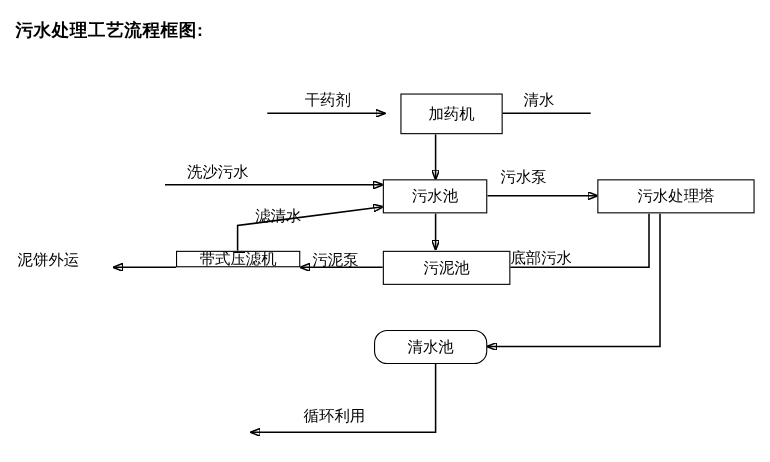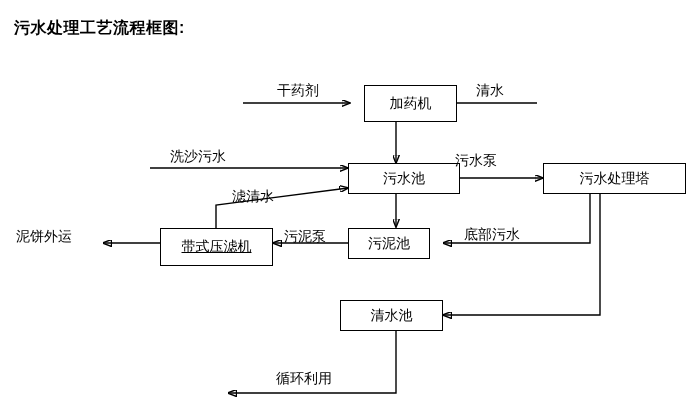--- a/index.html
+++ b/index.html
@@ -97,37 +97,37 @@
 
     <polyline points="600,194 600,315 443,315" marker-end="url(#ah)"></polyline>
 
     <polyline points="396,330 396,393 228,393" marker-end="url(#ah)"></polyline>
   </svg>
 
   <div class="node" style="left:350px; top:85px; width:93px; height:37px;margin-left:14px;">
     <span>加药机</span>
   </div>
 
-  <div class="node" style="left:348px; top:163px; width:112px; height:31px;">
+  <div class="node" style="left:348px; top:163px; width:95px; height:31px;">
     <span>污水池</span>
   </div>
 
   <div class="node" style="left:543px; top:163px; width:143px; height:31px;text-align:right;">
     <span>污水处理塔</span>
   </div>
 
-  <div class="node" style="left:160px; top:228px; width:113px; height:38px;text-decoration:underline;">
+  <div class="node" style="left:160px; top:228px; width:113px; height:15px;">
     <span>带式压滤机</span>
   </div>
 
-  <div class="node" style="left:348px; top:228px; width:82px; height:31px;">
+  <div class="node" style="left:348px; top:228px; width:116px; height:31px;">
     <span>污泥池</span>
   </div>
 
-  <div class="node" style="left:340px; top:300px; width:103px; height:31px;">
+  <div class="node" style="left:340px; top:300px; width:103px; height:31px;border-radius:12px;">
     <span>清水池</span>
   </div>
 
   <div class="edge-label" style="left:257px; top:82px;margin-left:20px;">干药剂</div>
   <div class="edge-label" style="left:476px; top:82px;">清水</div>
   <div class="edge-label" style="left:170px; top:148px;">洗沙污水</div>
   <div class="edge-label" style="left:455px; top:152px;">污水泵</div>
   <div class="edge-label" style="left:232px; top:188px;">滤清水</div>
   <div class="edge-label" style="left:16px; top:228px;">泥饼外运</div>
   <div class="edge-label" style="left:284px; top:228px;">污泥泵</div>

